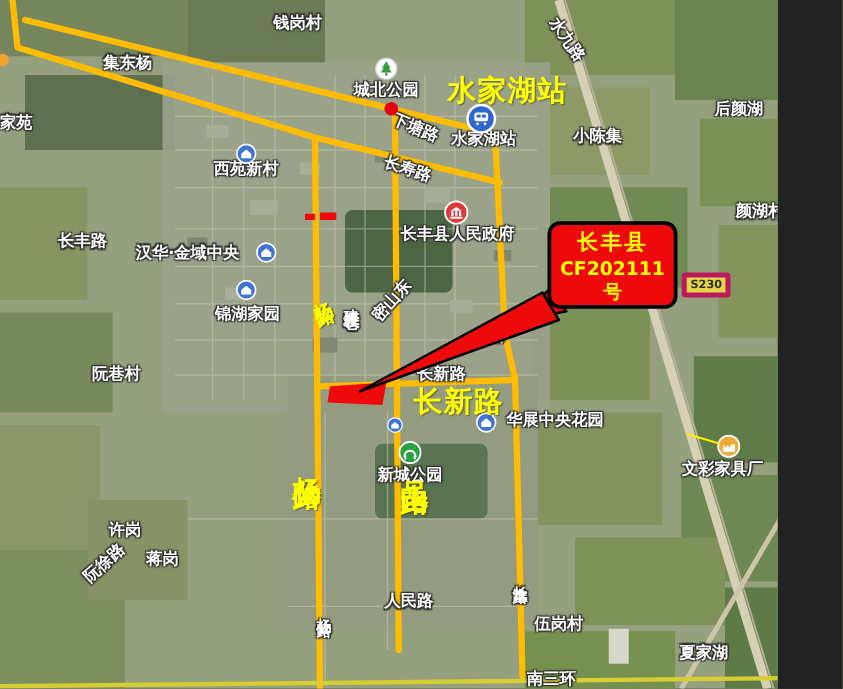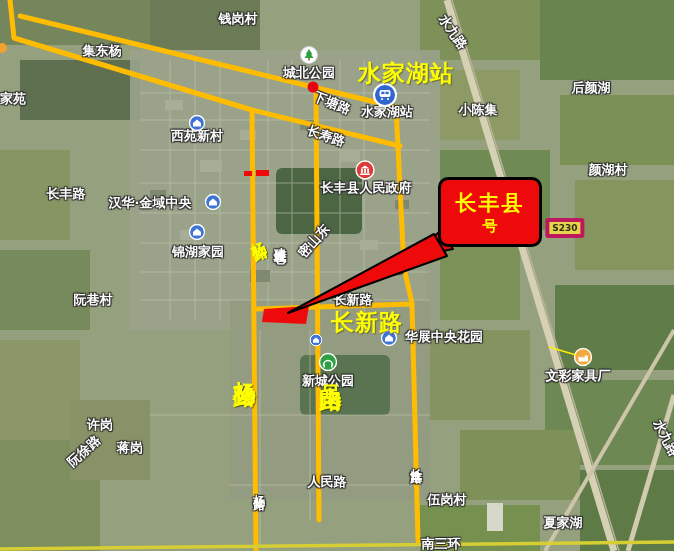--- a/index.html
+++ b/index.html
@@ -1,35 +1,35 @@
 <!DOCTYPE html>
 <html><head>
 <meta charset="utf-8">
 <style>
   html,body{margin:0;padding:0;background:#222;}
-  #stage{position:relative;width:674px;height:551px;overflow:hidden;
+  #stage{position:relative;width:622px;height:551px;overflow:hidden;
          font-family:"DejaVu Sans",sans-serif;background:#95a17e;}
   #stage svg.layer{position:absolute;left:0;top:0;}
   .lbl{position:absolute;white-space:nowrap;font-weight:bold;line-height:1.05;
        transform:translate(-50%,-50%);}
   .lbl.white{color:#ffffff;font-size:13px;
        text-shadow:1px 1px 1px #2b2b2b,-1px 1px 1px #2b2b2b,1px -1px 1px #2b2b2b,-1px -1px 1px #2b2b2b;}
   .lbl.yellow{color:#ffff00;font-size:23px;letter-spacing:1px;
        text-shadow:1px 1px 1px rgba(60,60,0,.55);}
   .lbl.vert{writing-mode:vertical-rl;text-orientation:upright;letter-spacing:2px;}
   .poi{position:absolute;transform:translate(-50%,-50%);}
   .poi svg{display:block;}
   #shield{position:absolute;transform:translate(-50%,-50%);background:#e6d44c;
        border:4px solid #be185d;border-radius:3px;color:#2f2f10;font-size:9px;
        font-weight:bold;padding:0 3px;line-height:12px;}
   #callout{position:absolute;left:438px;top:177px;width:104px;height:70px;
        background:#ee0a0a;border:3px solid #000;border-radius:10px;
        display:flex;flex-direction:column;align-items:center;justify-content:center;
        color:#ffff00;font-weight:bold;box-sizing:border-box;}
-  #callout .l1{font-size:21px;letter-spacing:2px;}
+  #callout .l1{font-size:17px;letter-spacing:2px;}
   #callout .l2{font-size:15px;margin-top:1px;}
   #callout .l3{font-size:15px;}
 </style>
 </head>
 <body>
 
 <div id="stage">
 
   <svg class="layer" width="674" height="551">
     <rect x="0" y="0" width="674" height="551" fill="#95a17e"></rect>
@@ -221,16 +221,17 @@
   <div id="yellowLabels">
       <div class="lbl yellow" style="left: 406px; top: 73px; font-size: 23px; transform: translate(-50%, -50%);">水家湖站</div>
       <div class="lbl yellow" style="left: 367px; top: 322px; font-size: 23px; transform: translate(-50%, -50%);">长新路</div>
       <div class="lbl yellow vert" style="left: 245px; top: 365px; font-size: 23px; transform: translate(-50%, -50%);">杨公路</div>
       <div class="lbl yellow vert" style="left: 331px; top: 369px; font-size: 23px; transform: translate(-50%, -50%);">吴山路</div>
       <div class="lbl yellow vert" style="left: 252px; top: 234px; font-size: 15px; transform: translate(-50%, -50%) rotate(-20deg);">杨公路</div>
     </div>
 
   <div id="callout">
     <span class="l1">长丰县</span>
+    <span class="l2">CF202111</span>
     <span class="l3">号</span>
   </div>
 
 </div>
 
 </body></html>

